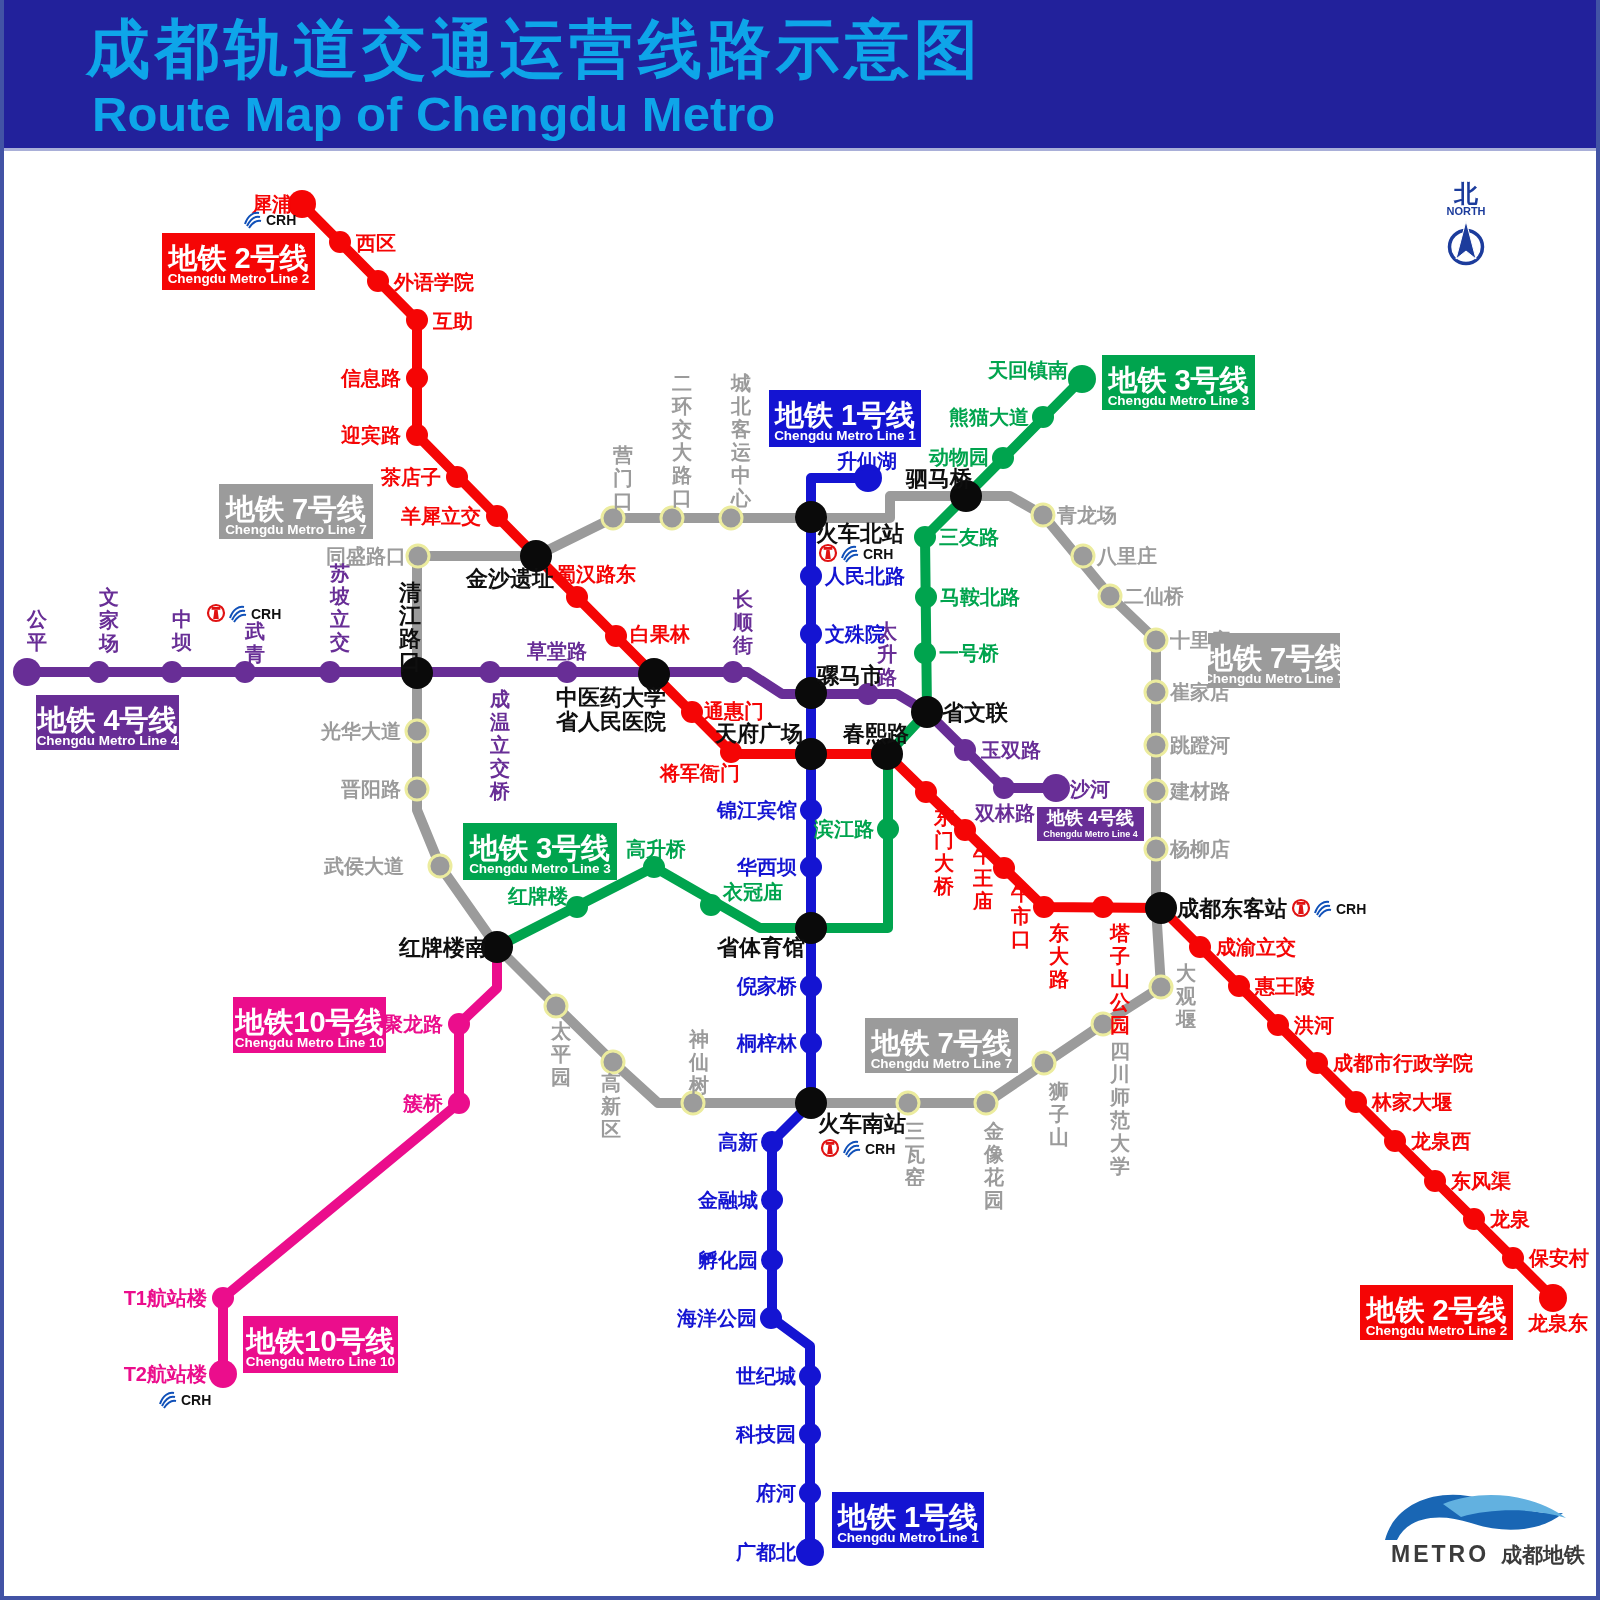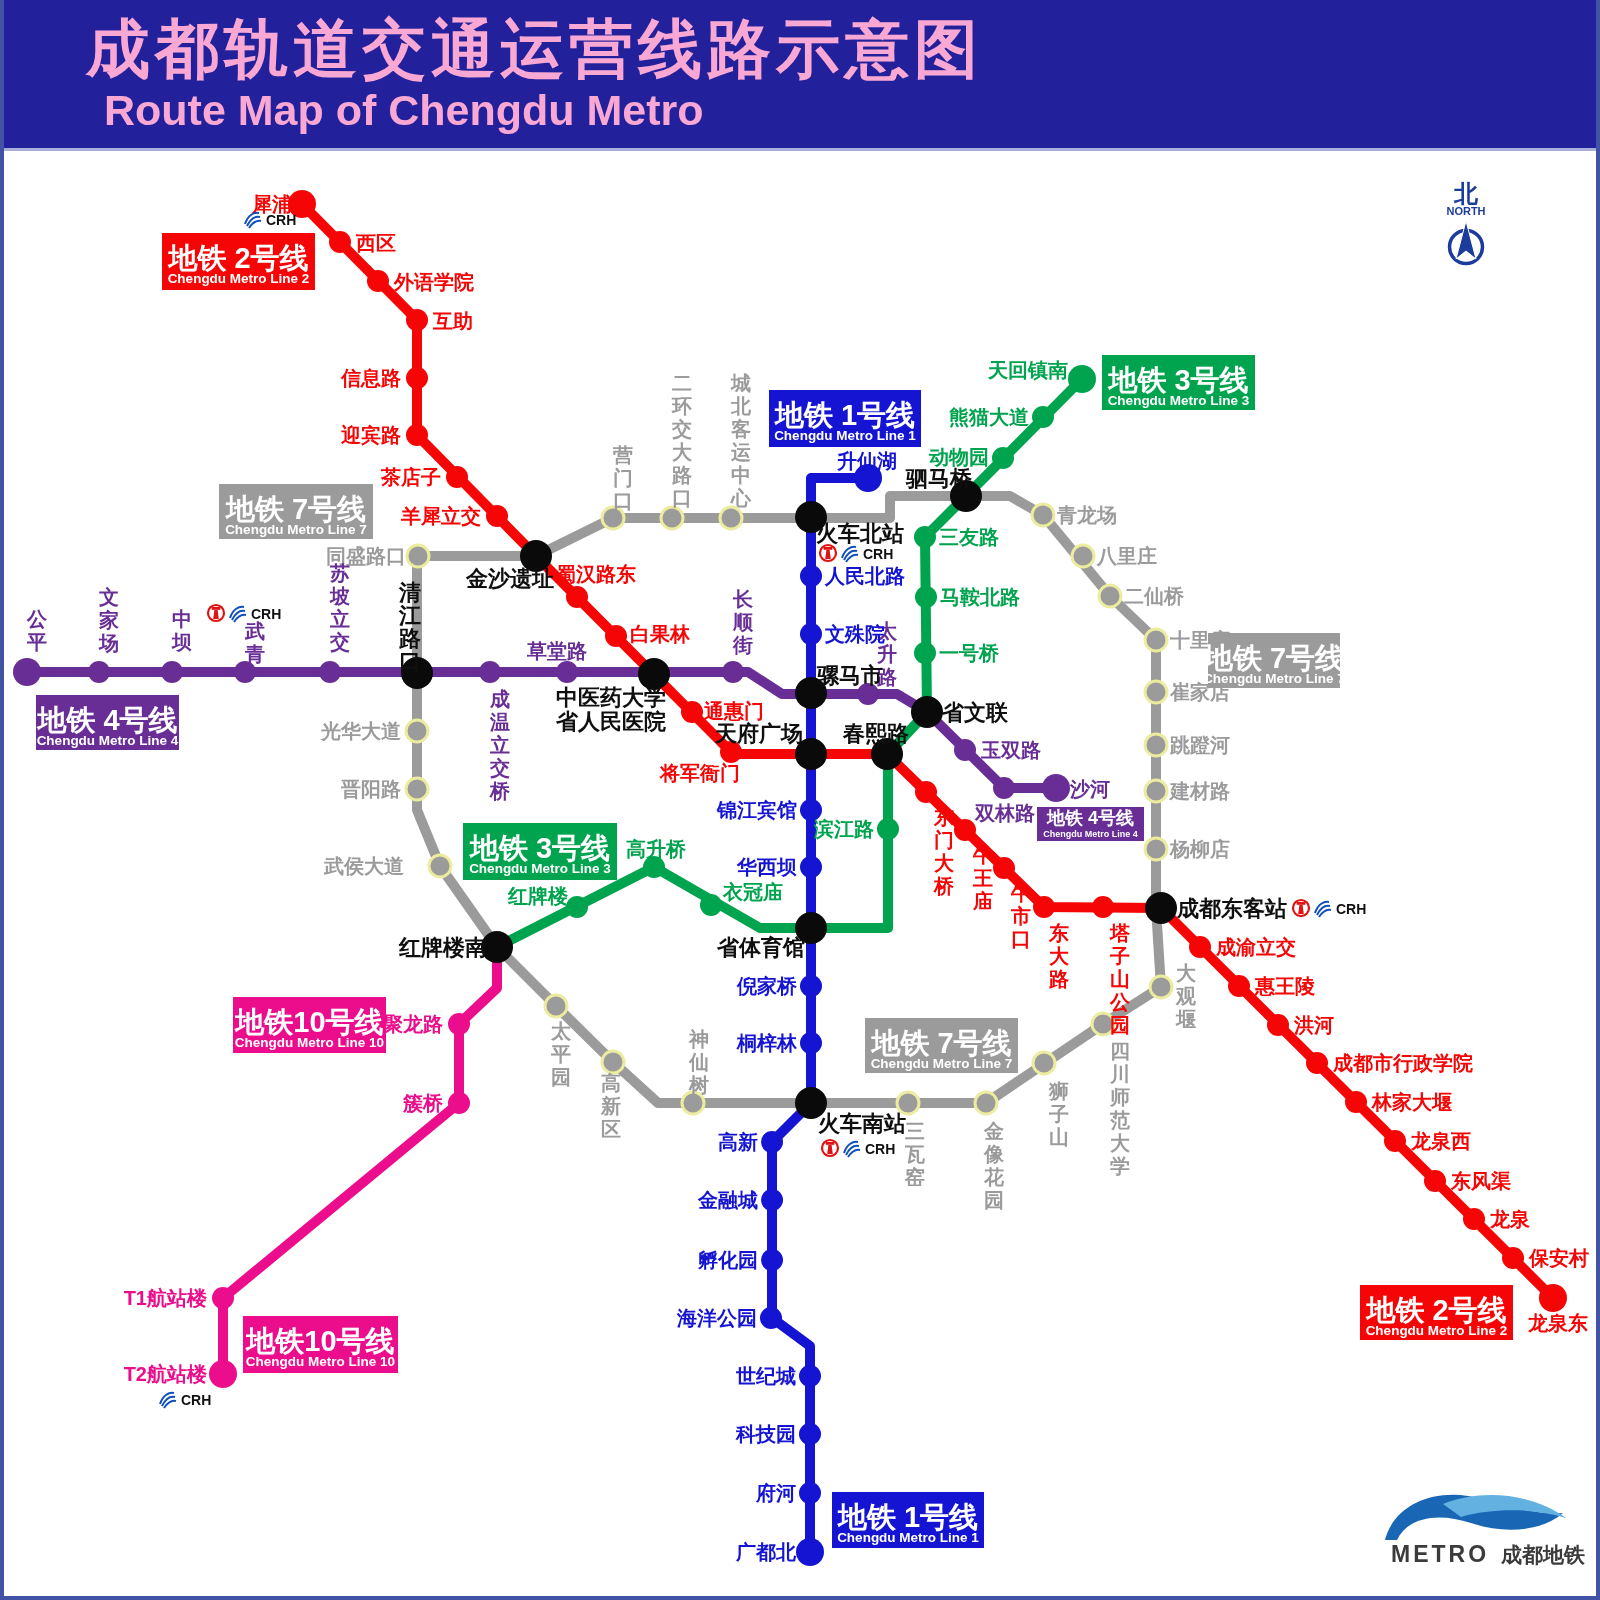--- a/index.html
+++ b/index.html
@@ -1,21 +1,21 @@
 <!DOCTYPE html>
 <html><head>
 <meta charset="utf-8">
 <style>
   html,body{margin:0;padding:0;background:#e8e8e8;}
   .page{position:relative;width:1600px;height:1600px;background:#ffffff;
         font-family:"Liberation Sans",sans-serif;overflow:hidden;}
   .banner{position:absolute;top:0;left:0;right:0;height:148px;background:#22219b;
-          border-bottom:3px solid #a9afd8;color:#f9a8d4;z-index:5;}
+          border-bottom:3px solid #a9afd8;color:#0ea5e9;z-index:5;}
   .banner .zh{position:absolute;left:86px;top:6px;font-size:64px;font-weight:bold;letter-spacing:5px;white-space:nowrap;}
-  .banner .en{position:absolute;left:92px;top:86px;font-size:43px;font-weight:bold;white-space:nowrap;margin-left:12px;}
+  .banner .en{position:absolute;left:92px;top:86px;font-size:49px;font-weight:bold;white-space:nowrap;}
   #map{position:absolute;left:0;top:0;width:1600px;height:1600px;z-index:1;}
   #map text{font-family:"Liberation Sans","DejaVu Sans",sans-serif;font-weight:bold;}
   .frame{position:absolute;left:0;top:0;right:0;bottom:0;border:4px solid #4253a5;border-top:none;
          pointer-events:none;z-index:6;}
 </style>
 </head>
 <body>
 
 <div class="page">
   <div class="banner">

